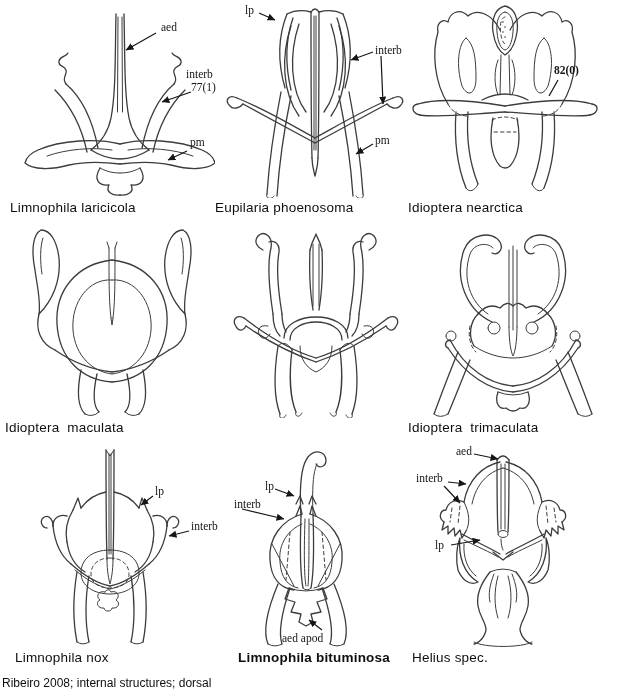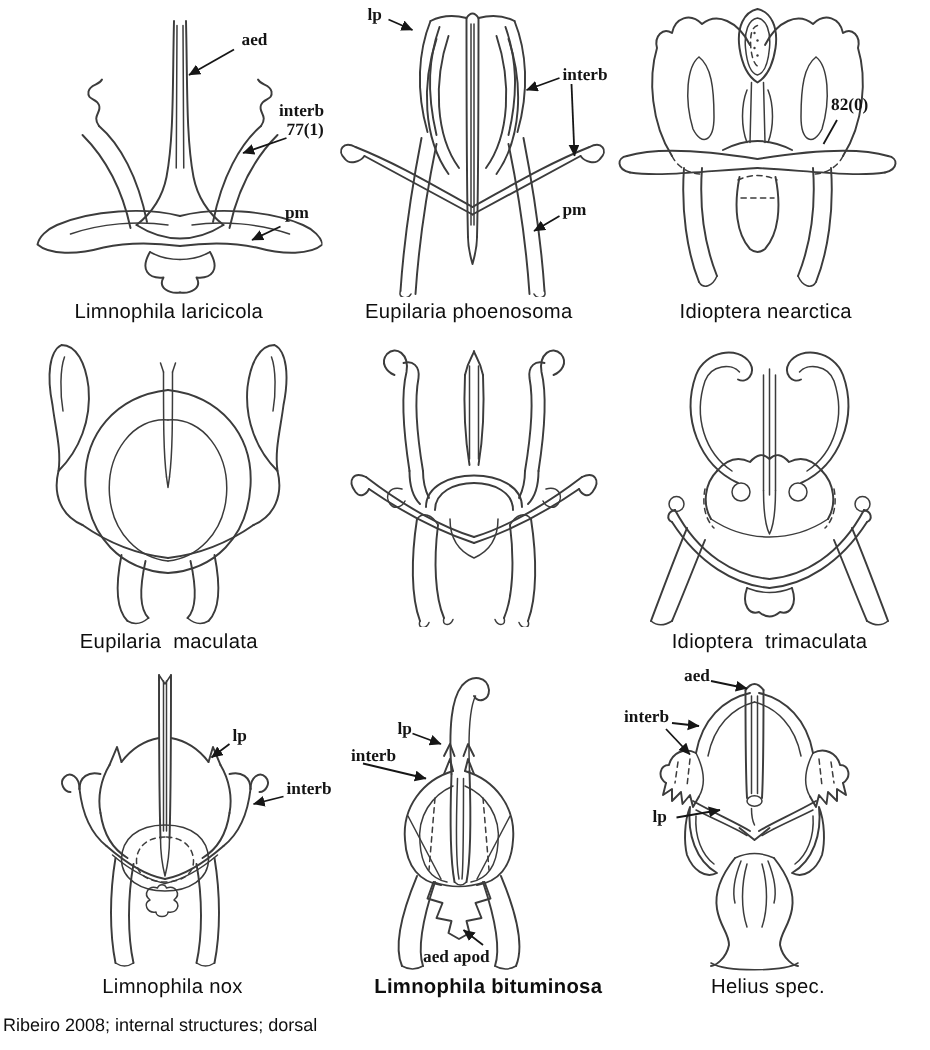--- a/index.html
+++ b/index.html
@@ -8,26 +8,26 @@
     font-family:"Liberation Sans", sans-serif;color:#101010;overflow:hidden;
   }
   .cell{position:absolute;}
   .cell svg{display:block;}
   .ink{stroke:#3c3c3c;fill:none;stroke-width:1.3;stroke-linecap:round;stroke-linejoin:round;}
   .thin{stroke-width:1;}
   .dash{stroke-dasharray:3.5,3;}
   .ann{stroke:#161616;fill:none;stroke-width:1.2;}
   .lbl{
     position:absolute;font-family:"Liberation Serif", serif;font-size:11.5px;
-    font-weight:700;color:#141414;line-height:1.1;white-space:nowrap;
+    font-weight:400;color:#141414;line-height:1.1;white-space:nowrap;
   }
   .lbl span{display:block;}
   .lbl .l2{padding-left:5px;}
   .caption{
-    margin-top:2px;text-align:center;font-size:13.5px;letter-spacing:.2px;
+    margin-top:2px;text-align:left;font-size:13.5px;letter-spacing:.2px;
     white-space:pre;color:#0e0e0e;
   }
   .caption.shift{padding-left:20px;font-weight:bold;}
   .footer{position:absolute;left:2px;top:676px;font-size:12px;color:#0e0e0e;}
 </style>
 </head>
 <body>
 
 <div class="cell" style="left:10px;top:0;width:205px;">
   <svg width="205" height="198" viewBox="0 0 205 198">
@@ -173,21 +173,21 @@
       <path class="thin" d="M80,192 Q87,196 94,190"></path>
     </g>
     <use href="#g4" transform="translate(214,0) scale(-1,1)"></use>
     <g class="ink">
       <path class="thin" d="M104,26 C104,60 104,80 106,96"></path>
       <path class="thin" d="M110,26 C110,60 110,80 108,96"></path>
       <path class="thin" d="M104,26 L102,20 M110,26 L112,20"></path>
       <path class="thin" d="M106,96 L107,103 L108,96"></path>
     </g>
   </svg>
-  <div class="caption">Eupilaria  maculata</div>
+  <div class="caption">Idioptera  maculata</div>
 </div>
 
 <div class="cell" style="left:218px;top:222px;width:195px;">
   <svg width="195" height="196" viewBox="0 0 195 196">
     <g id="g5" class="ink">
       <path d="M55,92 C51,66 49,42 53,26 C55,14 46,8 40,14 C35,20 40,26 45,28"></path>
       <path d="M64,92 C60,68 58,46 61,30 C62,22 57,18 51,20"></path>
       <path d="M55,92 C55,102 58,110 62,114"></path>
       <path d="M64,92 C64,100 66,106 68,110"></path>
       <path class="thin" d="M50,104 C42,102 38,108 42,114 C45,118 50,116 52,112"></path>

